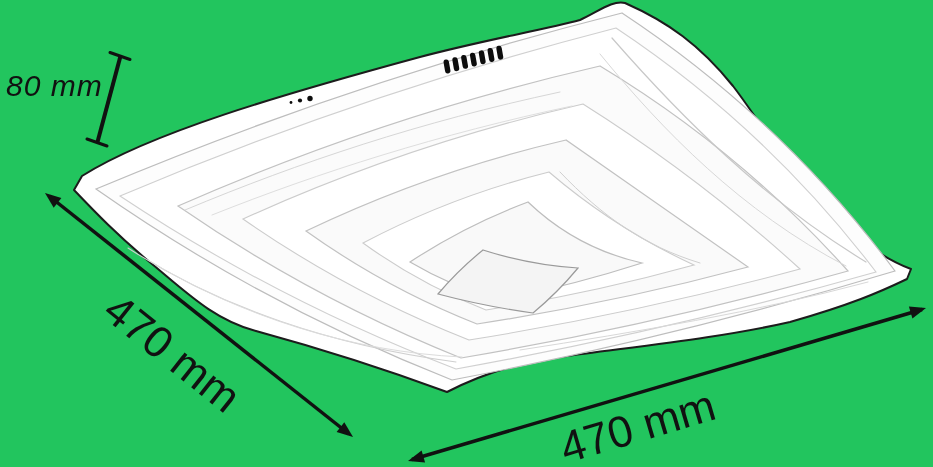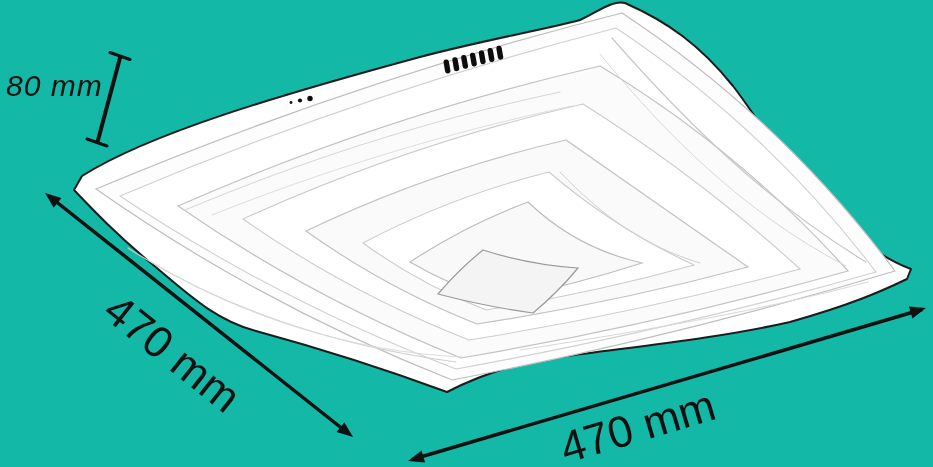--- a/index.html
+++ b/index.html
@@ -1,17 +1,17 @@
 <!DOCTYPE html>
 <html><head>
 <meta charset="utf-8">
 <style>
   html,body{margin:0;padding:0;background:#ffffff;}
   body{width:933px;height:467px;overflow:hidden;font-family:"Liberation Sans",sans-serif;}
-  .stage{position:relative;width:933px;height:467px;background:#14b8a6;}
+  .stage{position:relative;width:933px;height:467px;background:#22c55e;}
   svg{display:block;width:933px;height:467px;}
   .silhouette{fill:#ffffff;stroke:#1c1c1c;stroke-width:2;stroke-linejoin:round;}
   .dim-line{stroke:#111111;fill:none;}
   .dim-tick{stroke:#111111;stroke-width:3;stroke-linecap:round;}
   .arrowhead{fill:#111111;stroke:none;}
   .dim-text{fill:#111111;}
   .dim-text.h{font-size:30px;font-style:italic;letter-spacing:1px;}
   .dim-text.w{font-size:44px;}
   .sweep{fill:none;stroke-linecap:round;}
 </style>

